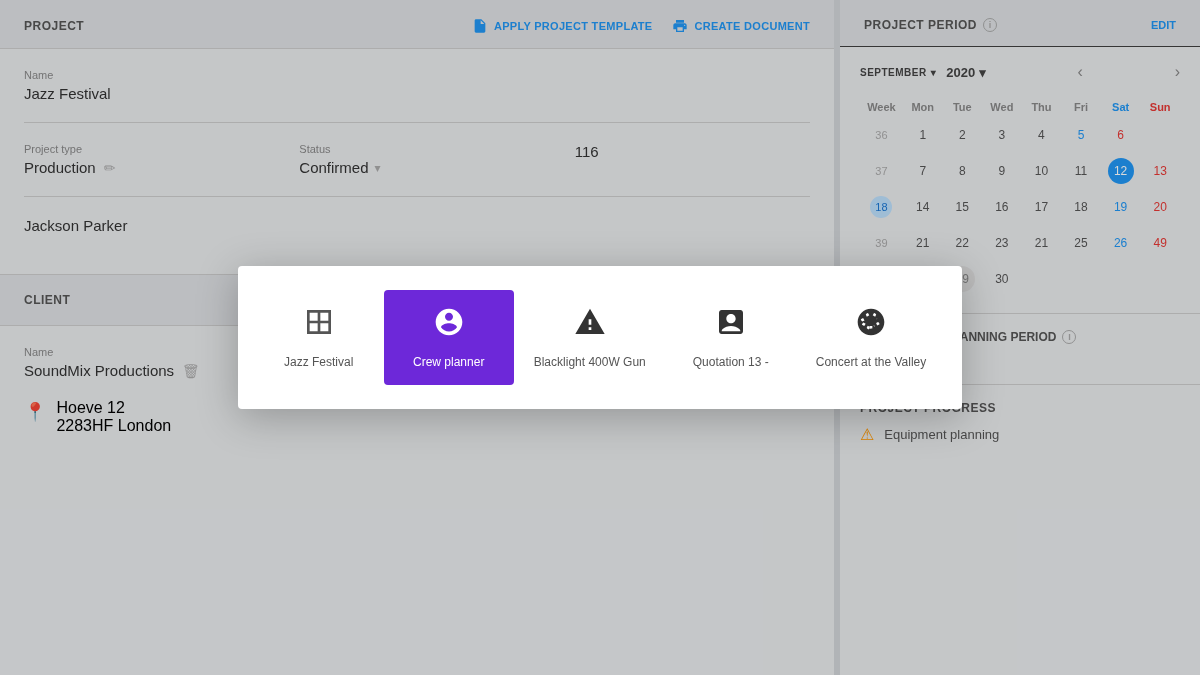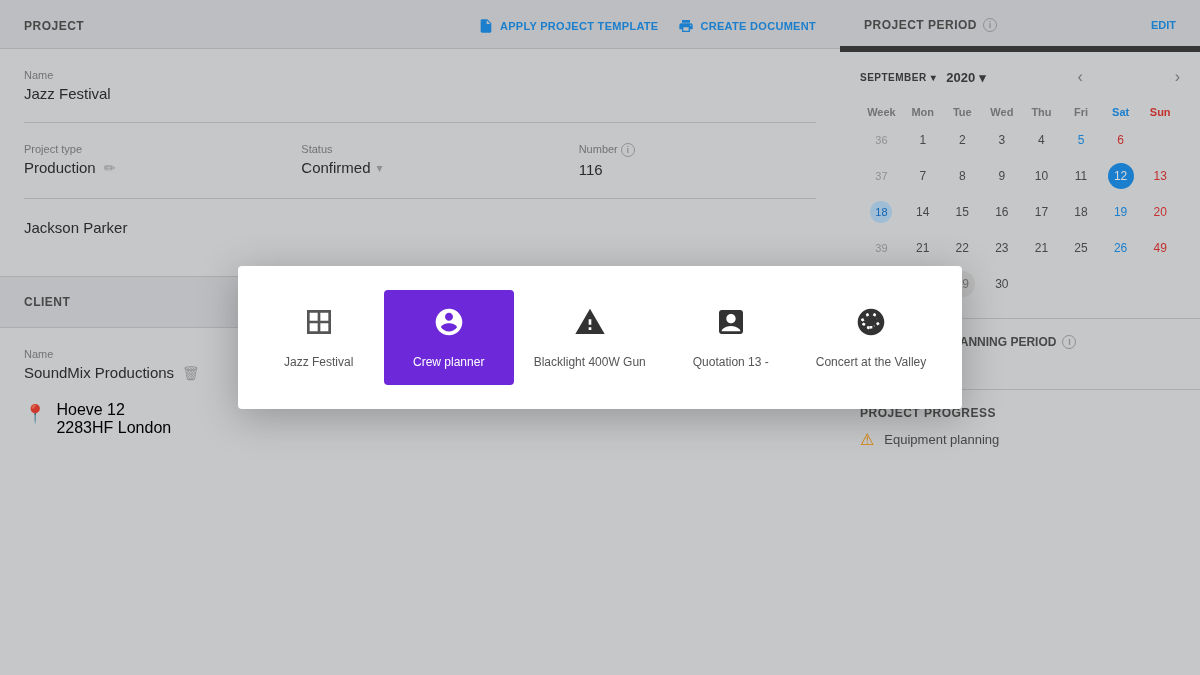--- a/index.html
+++ b/index.html
@@ -8,21 +8,21 @@
       background: #d0d4d8;
       width: 1200px;
       height: 675px;
       overflow: hidden;
       position: relative;
     }
 
     .main-layout {
       display: flex;
       height: 675px;
-      gap: 0;
+      gap: 6px;
     }
 
     
     .left-panel {
       background: #e8eaec;
       flex: 1;
       padding: 0;
       position: relative;
     }
 
@@ -167,21 +167,21 @@
       margin-top: 2px;
     }
 
     
     .right-panel-header {
       background: #dde0e3;
       padding: 18px 24px 14px;
       display: flex;
       align-items: center;
       justify-content: space-between;
-      border-bottom: 6px solid #404040;
+      border-bottom: 1px solid #404040;
     }
 
     .edit-link {
       font-size: 11px;
       font-weight: 600;
       color: #2196f3;
       cursor: pointer;
       text-transform: uppercase;
     }
 
@@ -435,24 +435,20 @@
           </div>
         </div>
         <div class="field-col">
           <div class="field-label">Status</div>
           <div class="dropdown-field">
             <span class="field-value">Confirmed</span>
             <span class="dropdown-arrow">▾</span>
           </div>
         </div>
         <div class="field-col">
-          <div class="field-label">
-            <span>Number</span>
-            <span class="info-icon">i</span>
-          </div>
           <div class="field-value">116</div>
         </div>
       </div>
 
       <hr class="divider">
 
       <div class="field-row">
         <div class="field-col">
           <div class="field-value">Jackson Parker</div>
         </div>

